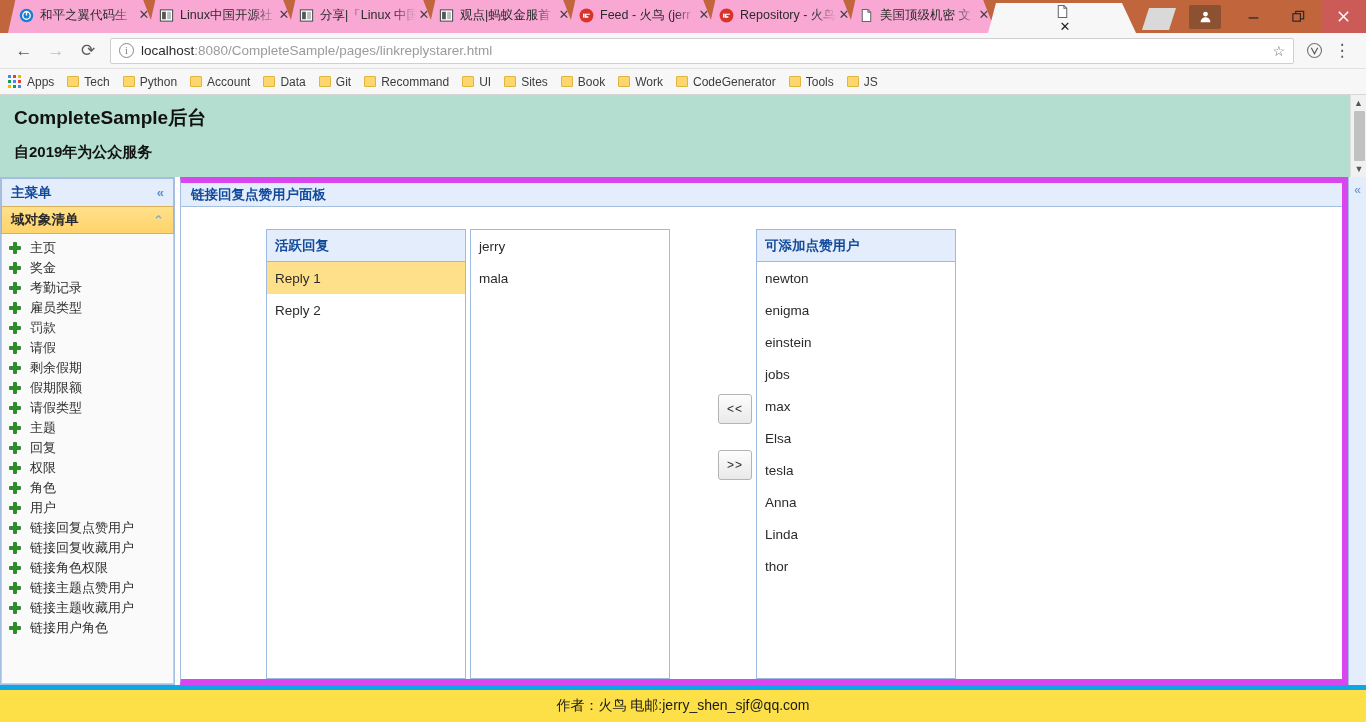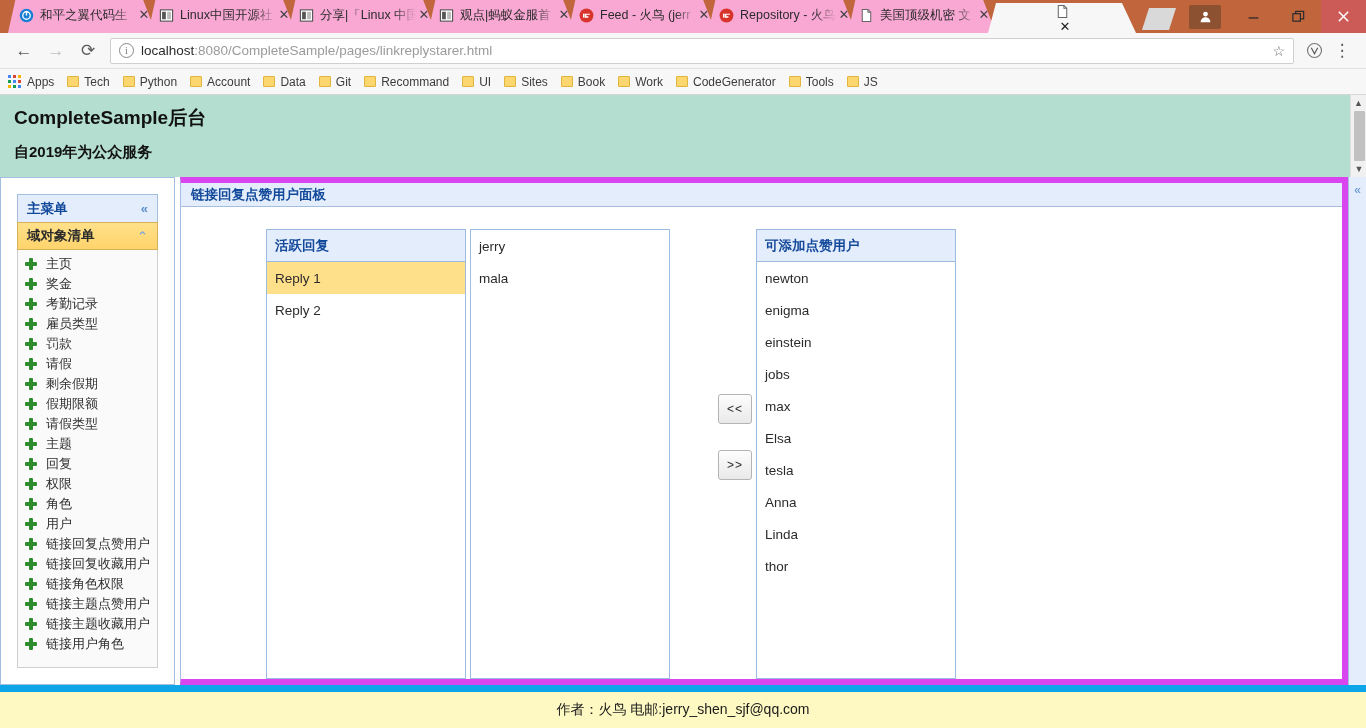--- a/index.html
+++ b/index.html
@@ -227,21 +227,21 @@
   }
   .plus-icon::before { left: 5px; top: 1px; width: 4px; height: 12px; }
   .plus-icon::after { top: 5px; left: 1px; height: 4px; width: 12px; }
   #sidebar-outer {
     border: 1px solid #a3bede;
     background: #ffffff;
     margin: 0;
     width: 175px;
     flex: 0 0 175px;
     display: flex; flex-direction: column;
-    padding: 16px;
+    padding: 0;
   }
 
   
   #main-col {
     flex: 1 1 auto;
     display: flex;
     flex-direction: column;
     border: 6px solid #d946ef;
     border-left: none;
     background: #ffffff;
@@ -316,28 +316,28 @@
     background: #e4edfb;
     border-left: 1px solid #a3bede;
     display: flex;
     justify-content: center;
     padding-top: 6px;
     color: #5a8fd0;
     font-size: 12px;
   }
 
   #footer {
-    height: 43px;
-    background: #fef9c3;
+    height: 37px;
+    background: #fde047;
     display: flex;
     align-items: center;
     justify-content: center;
     font-size: 14px;
     color: #1a1a1a;
-    border-top: 7px solid #0ea5e9;
+    border-top: 5px solid #0ea5e9;
   }
 </style>
 </head>
 <body>
 
 <div id="browser-window">
 
   <div id="tabstrip">
     <div id="tabs-container" style="display:flex;align-items:flex-end;">
         <div class="tab" style="z-index: 10;">

